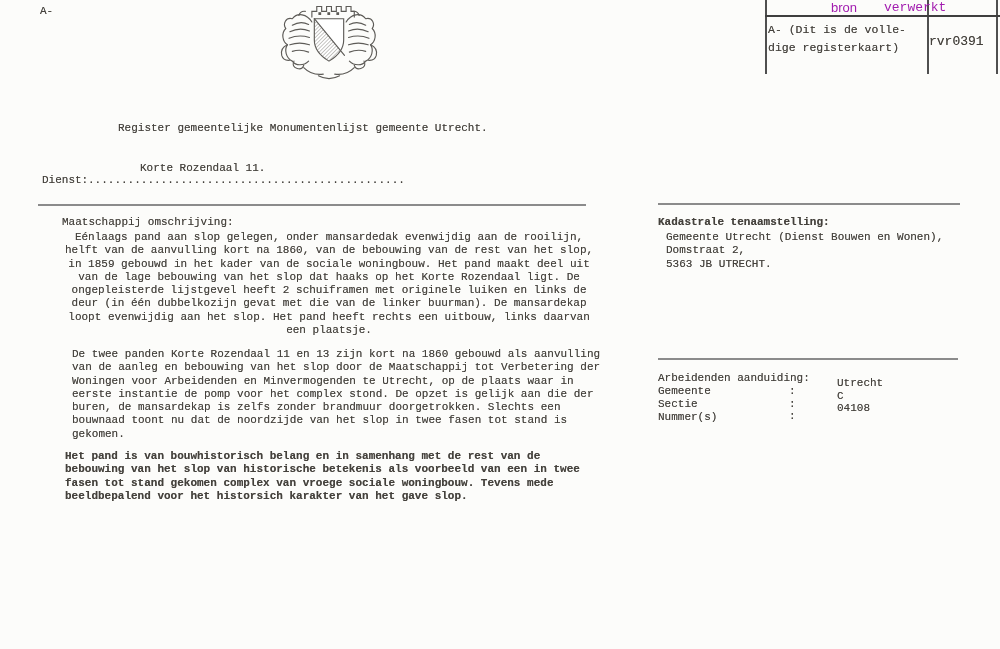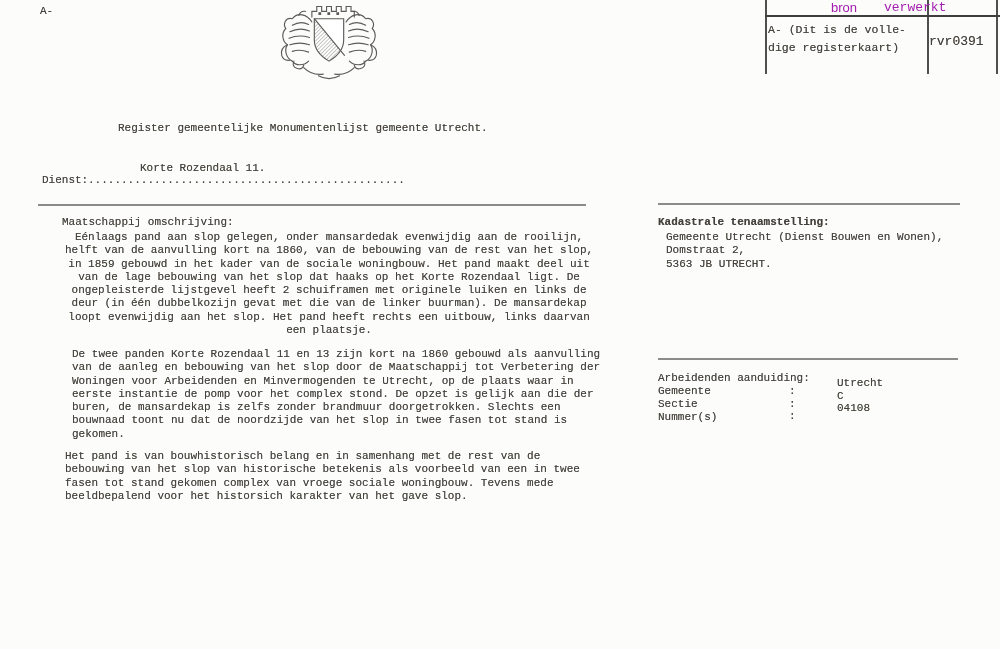--- a/index.html
+++ b/index.html
@@ -125,21 +125,21 @@
 deur (in één dubbelkozijn gevat met die van de linker buurman). De mansardekap
 loopt evenwijdig aan het slop. Het pand heeft rechts een uitbouw, links daarvan
 een plaatsje.</div>
 <div class="mono" style="left:72px;top:348px;">De twee panden Korte Rozendaal 11 en 13 zijn kort na 1860 gebouwd als aanvulling
 van de aanleg en bebouwing van het slop door de Maatschappij tot Verbetering der
 Woningen voor Arbeidenden en Minvermogenden te Utrecht, op de plaats waar in
 eerste instantie de pomp voor het complex stond. De opzet is gelijk aan die der
 buren, de mansardekap is zelfs zonder brandmuur doorgetrokken. Slechts een
 bouwnaad toont nu dat de noordzijde van het slop in twee fasen tot stand is
 gekomen.</div>
-<div class="mono" style="left:65px;top:450px;">Het pand is van bouwhistorisch belang en in samenhang met de rest van de
+<div class="mono" style="left:65px;top:450px;font-weight:bold;">Het pand is van bouwhistorisch belang en in samenhang met de rest van de
 bebouwing van het slop van historische betekenis als voorbeeld van een in twee
 fasen tot stand gekomen complex van vroege sociale woningbouw. Tevens mede
 beeldbepalend voor het historsich karakter van het gave slop.</div>
 
 <div class="mono" style="left:658px;top:216px;font-weight:bold;">Kadastrale tenaamstelling:</div>
 <div class="mono" style="left:666px;top:231px;">Gemeente Utrecht (Dienst Bouwen en Wonen),
 Domstraat 2,
 5363 JB UTRECHT.</div>
 
 <div class="mono" style="left:658px;top:372px;">Arbeidenden aanduiding:</div>

